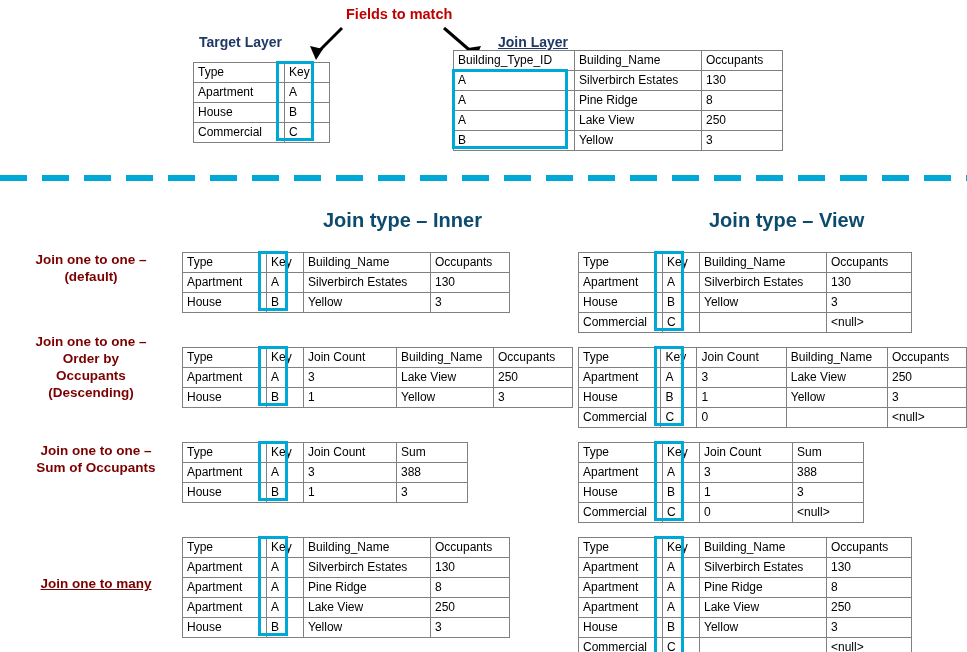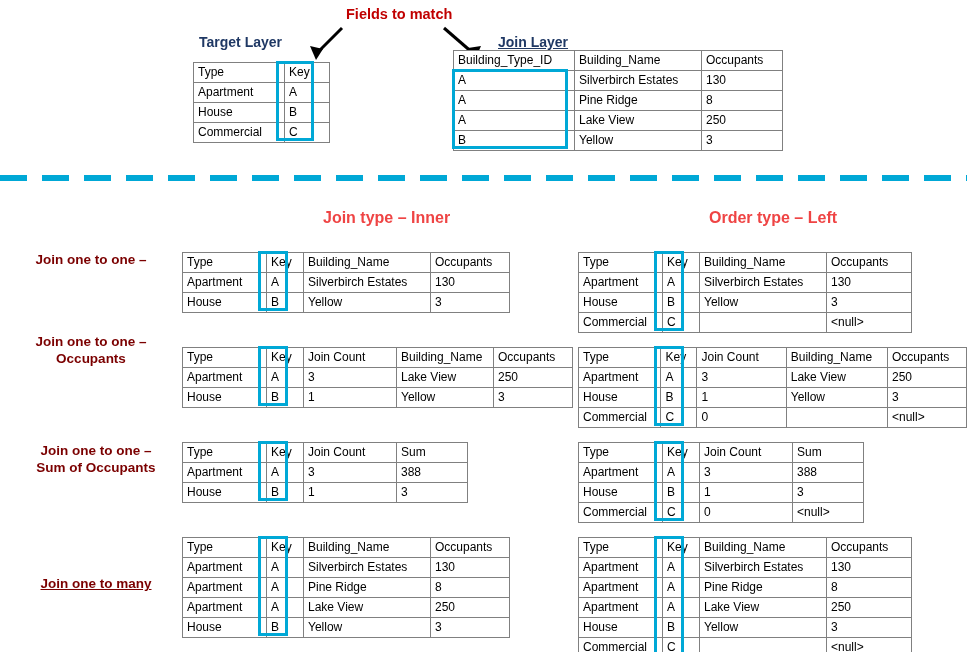--- a/index.html
+++ b/index.html
@@ -31,23 +31,23 @@
     white-space: nowrap;
   }
   .row-label {
     color: #7b0000;
     font-weight: bold;
     font-size: 13.5px;
     text-align: center;
     line-height: 17px;
   }
   .jointype-label {
-    color: #ef4444;
+    color: #0c4a6e;
     font-weight: bold;
-    font-size: 16px;
+    font-size: 20px;
     white-space: nowrap;
   }
 
   
   table.grid {
     border-collapse: collapse;
     font-size: 12px;
     background: #ffffff;
   }
   table.grid td, table.grid th {
@@ -166,24 +166,25 @@
           <td>3</td>
         </tr>
     </tbody>
   </table>
   <div class="hl-box" style="left:-1px; top:19px; width:116px; height:80px;"></div>
 </div>
 
 <div class="divider" style="top:175px;"></div>
 
 <div class="abs jointype-label" style="left:323px; top:209px;">Join type – Inner</div>
-<div class="abs jointype-label" style="left:709px; top:209px;">Order type – Left</div>
+<div class="abs jointype-label" style="left:709px; top:209px;">Join type – View</div>
 
 <div class="abs row-label" style="left:6px; top:251px; width:170px;">
   <div>Join one to one –</div>
+  <div>(default)</div>
 </div>
 
 <div class="abs" style="left:182px; top:252px;">
   <table class="grid">
     <thead>
         <tr>
       <th style="width:75px;">Type</th>
       <th style="width:28px;">Key</th>
       <th style="width:118px;">Building_Name</th>
       <th style="width:70px;">Occupants</th>
@@ -236,21 +237,23 @@
           <td class="empty"></td>
           <td class="null-cell">&lt;null&gt;</td>
         </tr>
     </tbody>
   </table>
   <div class="hl-box" style="left:76px; top:-1px; width:30px; height:80px;"></div>
 </div>
 
 <div class="abs row-label" style="left:6px; top:333px; width:170px;">
   <div>Join one to one –</div>
+  <div>Order by</div>
   <div>Occupants</div>
+  <div>(Descending)</div>
 </div>
 
 <div class="abs" style="left:182px; top:347px;">
   <table class="grid">
     <thead>
         <tr>
       <th style="width:75px;">Type</th>
       <th style="width:28px;">Key</th>
       <th style="width:84px;">Join Count</th>
       <th style="width:88px;">Building_Name</th>

